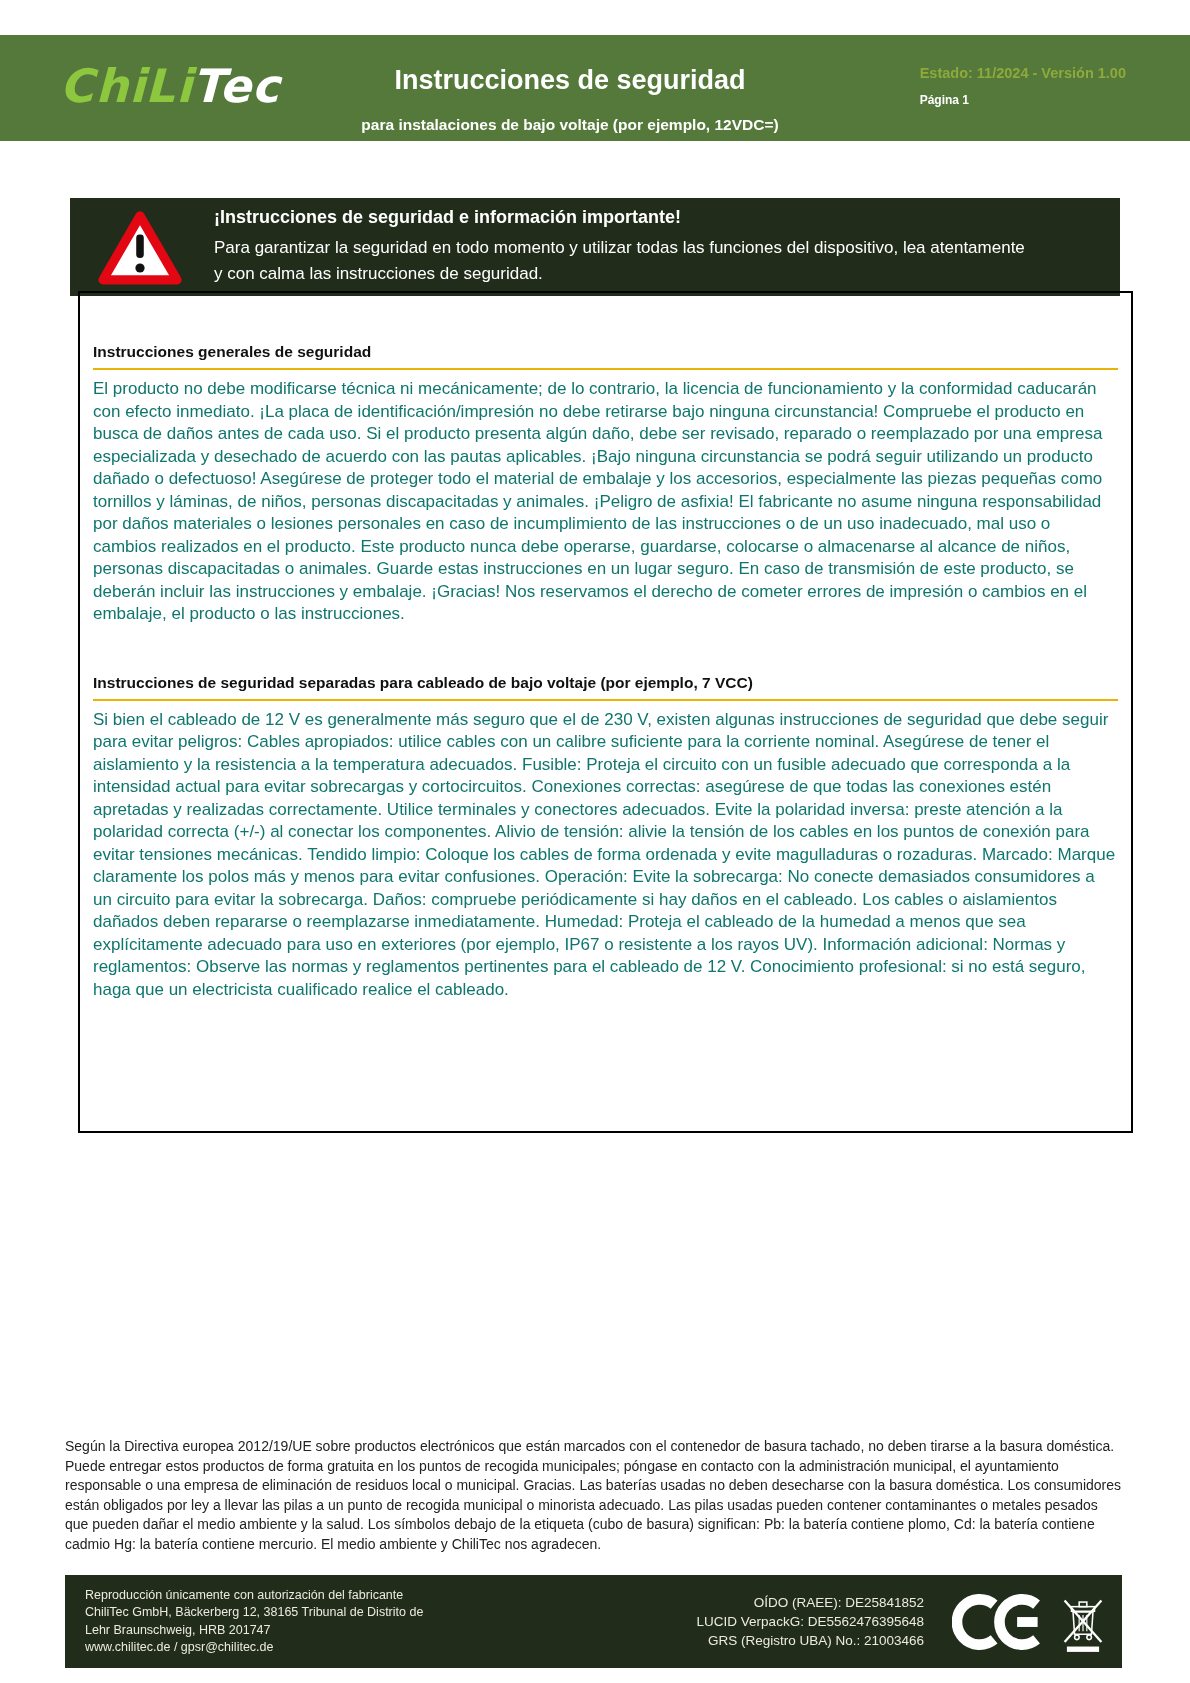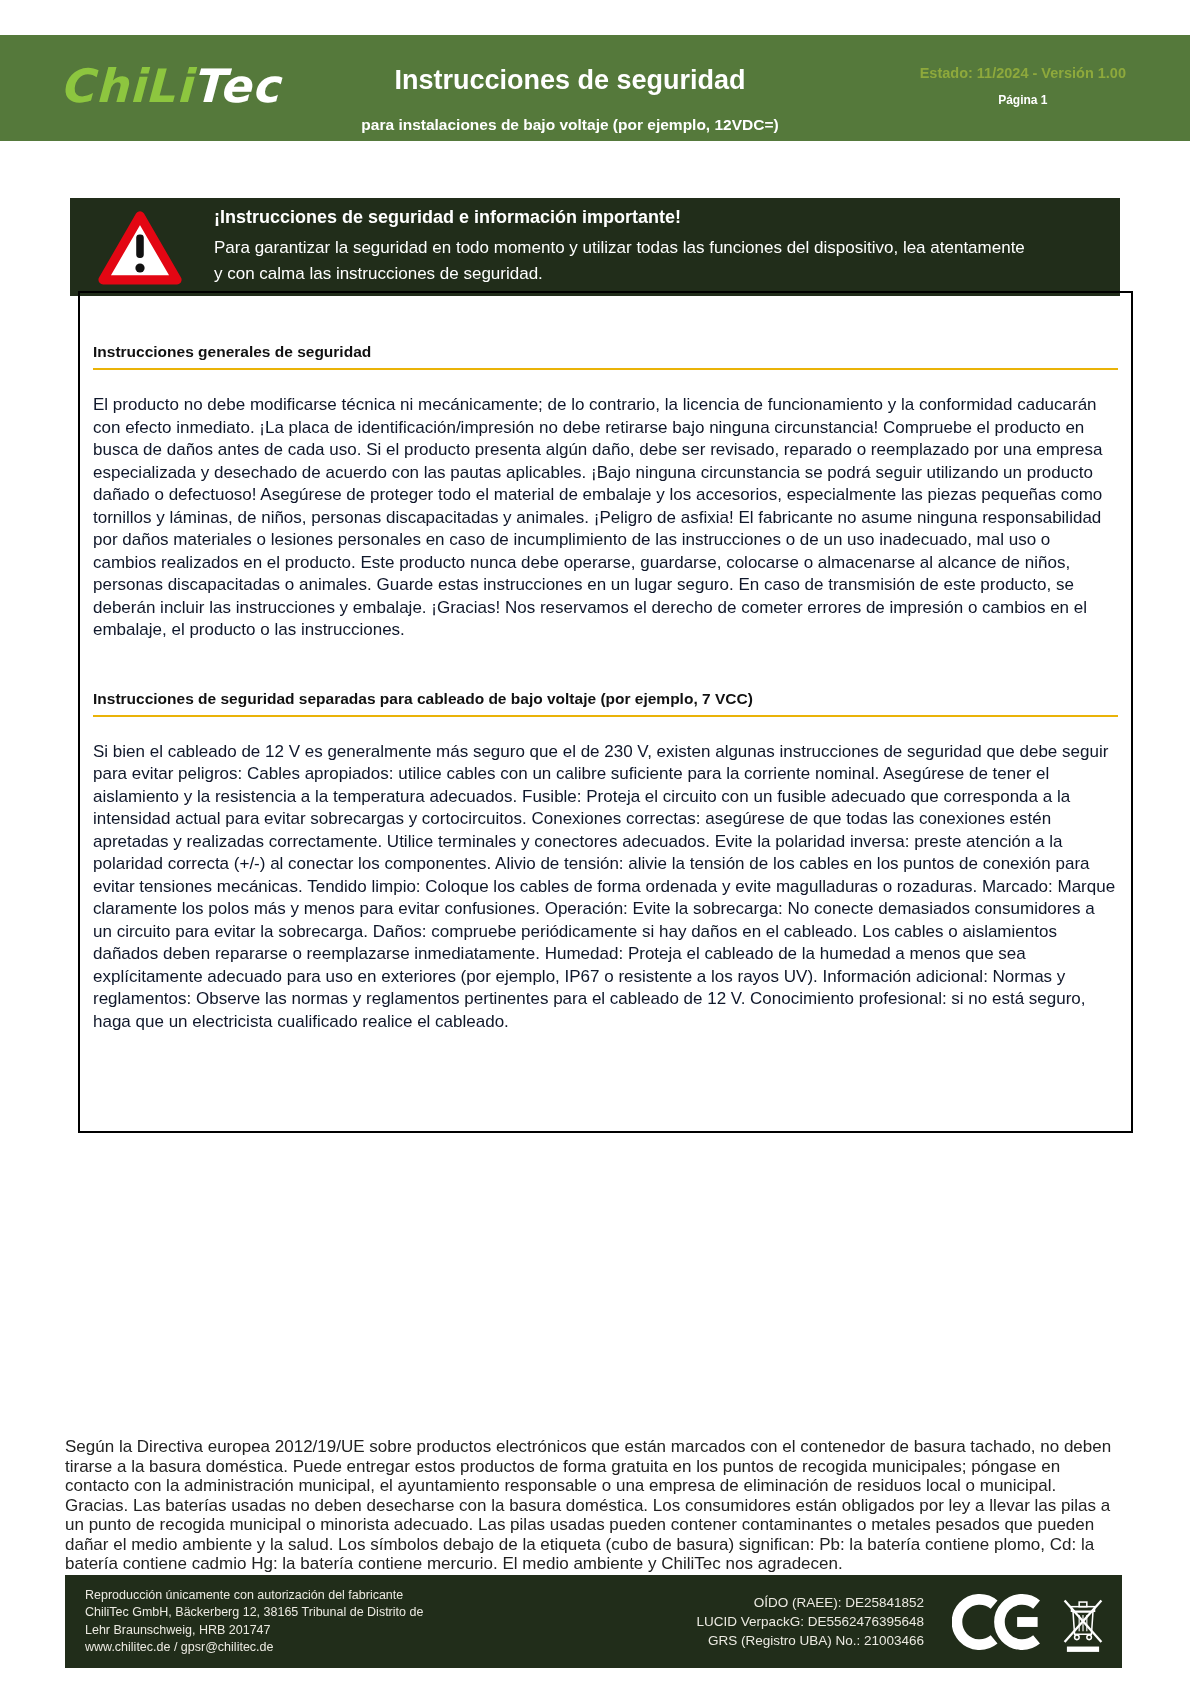--- a/index.html
+++ b/index.html
@@ -28,21 +28,21 @@
   }
   .logo .logo-chili { color: #8dc63f; }
   .logo .logo-tec   { color: #ffffff; }
   .header-center {
     position: absolute; left: 300px; top: 0; width: 540px; height: 106px;
     text-align: center; color: #ffffff;
   }
   .header-title { margin-top: 30px; font-size: 27px; font-weight: bold; }
   .header-subtitle { margin-top: 20px; font-size: 15.5px; font-weight: bold; }
   .header-right {
-    position: absolute; right: 64px; top: 30px; text-align: center;
+    position: absolute; right: 64px; top: 30px; text-align: left;
   }
   .header-status { color: #8ea93c; font-size: 14.5px; font-weight: bold; }
   .header-page { color: #ffffff; font-size: 12px; font-weight: bold; margin-top: 12px; }
 
   
   .warn {
     position: absolute; left: 70px; top: 170px;
     width: 1050px; height: 98px;
     background: #212d1a;
     display: flex; align-items: center; margin-top: 28px;
@@ -61,30 +61,30 @@
     padding: 50px 13px 0 13px;
     overflow: hidden;
   }
   .sec-heading {
     font-size: 15.5px; font-weight: bold; color: #111111;
     padding-bottom: 7px;
     border-bottom: 2px solid #eab308;
   }
   .sec-body {
     font-size: 17px; line-height: 22.5px;
-    color: #0f172a; margin-top: 24px;
+    color: #0f766e; margin-top: 8px;
     text-align: left;
   }
   .sec2 { margin-top: 48px; }
 
   
   .disclaimer {
     position: absolute; left: 65px; top: 1437px;
     width: 1058px;
-    font-size: 17px; line-height: 19.5px; color: #222222;
+    font-size: 14px; line-height: 19.5px; color: #222222;
   }
 
   
   .footer {
     position: absolute; left: 65px; top: 1575px;
     width: 1057px; height: 93px;
     background: #212d1a;
     display: flex; align-items: center;
     color: #eceae2;
   }

